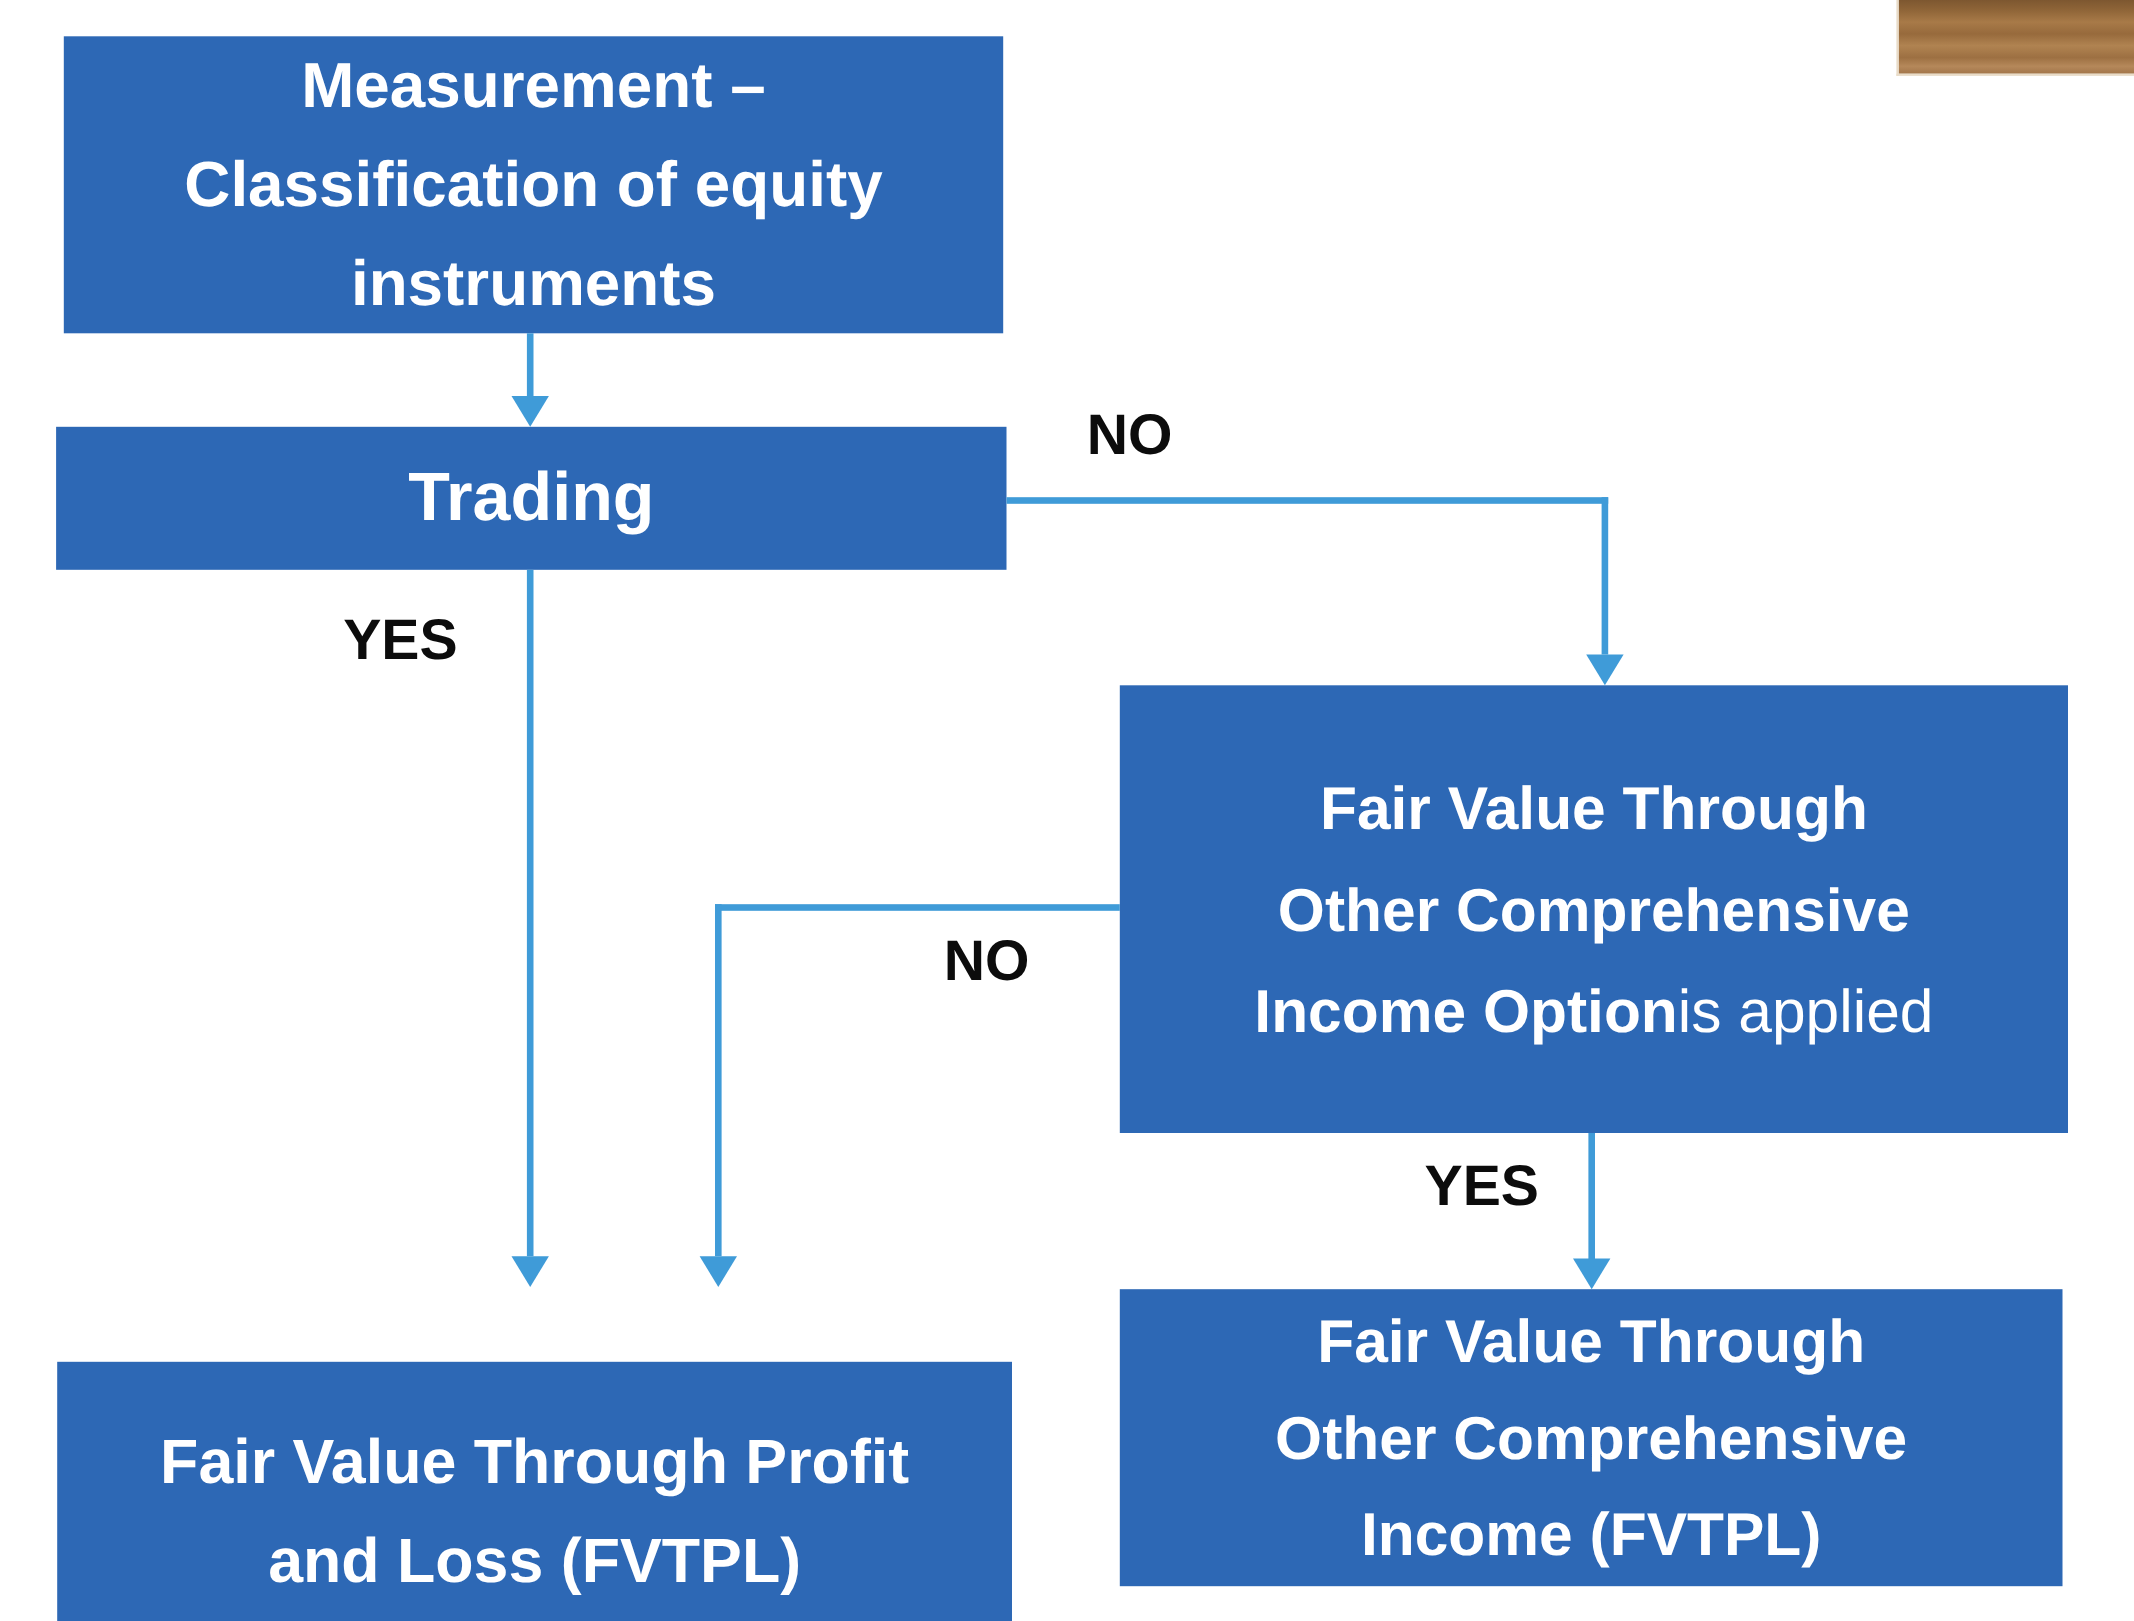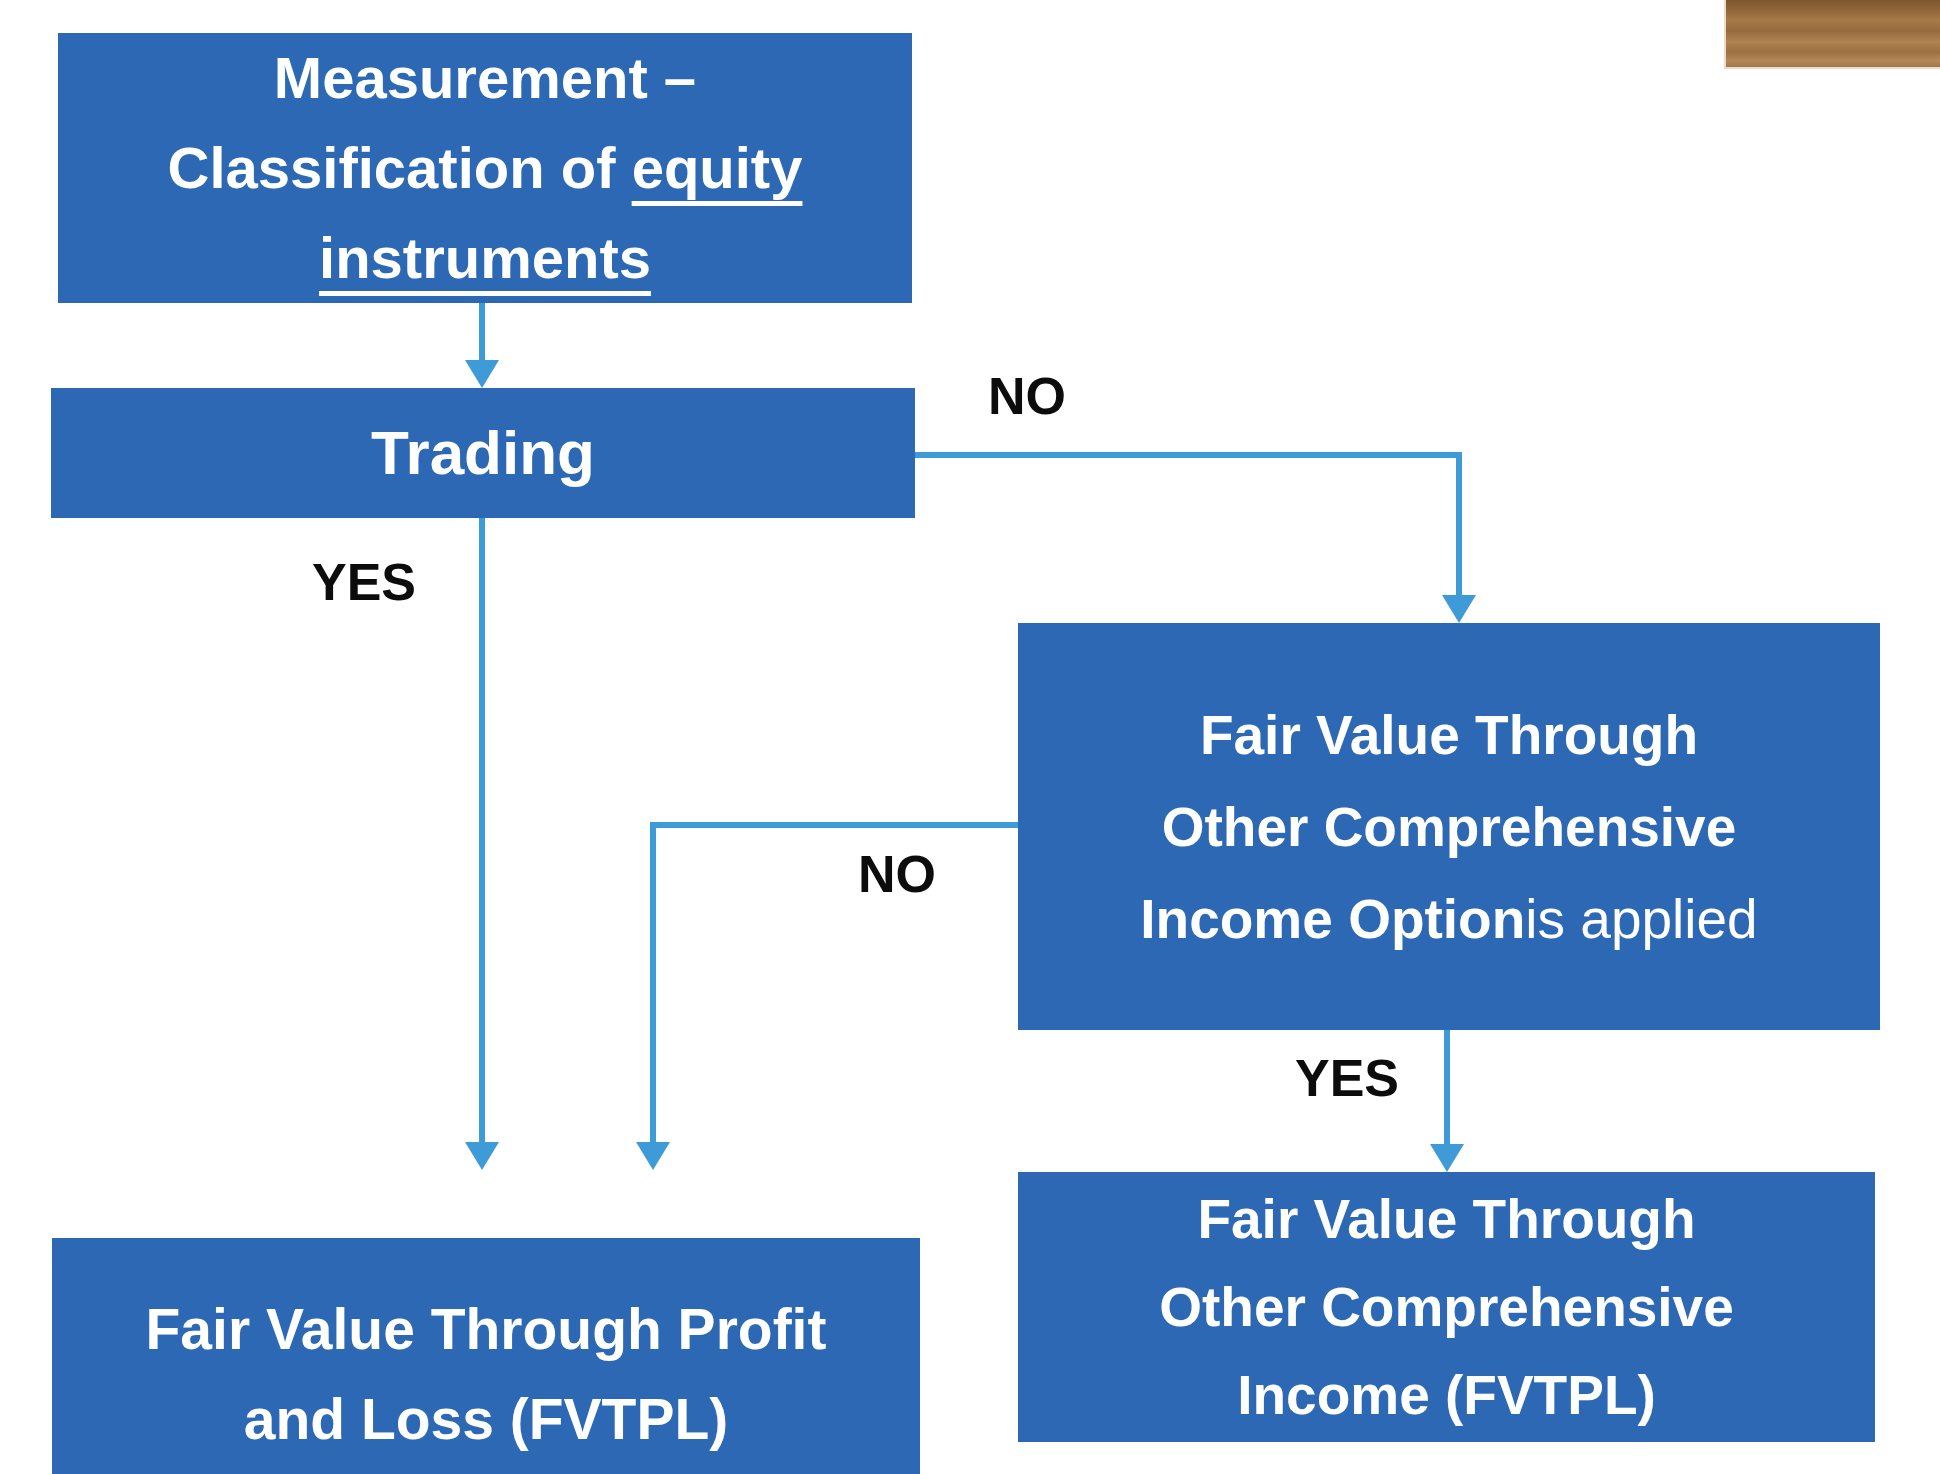--- a/index.html
+++ b/index.html
@@ -57,21 +57,20 @@
     font-size: 57px;
     line-height: 90px;
   }
   .fvtoci-box {
     left: 1018px; top: 1172px;
     width: 857px; height: 270px;
     font-size: 55px;
     line-height: 88px;
   }
   .u {
-    text-decoration: underline;
     text-decoration-thickness: 5px;
     text-underline-offset: 13px;
   }
   .reg {
     font-weight: normal;
   }
   
   .cline {
     position: absolute;
     background: #3F9BD8;

